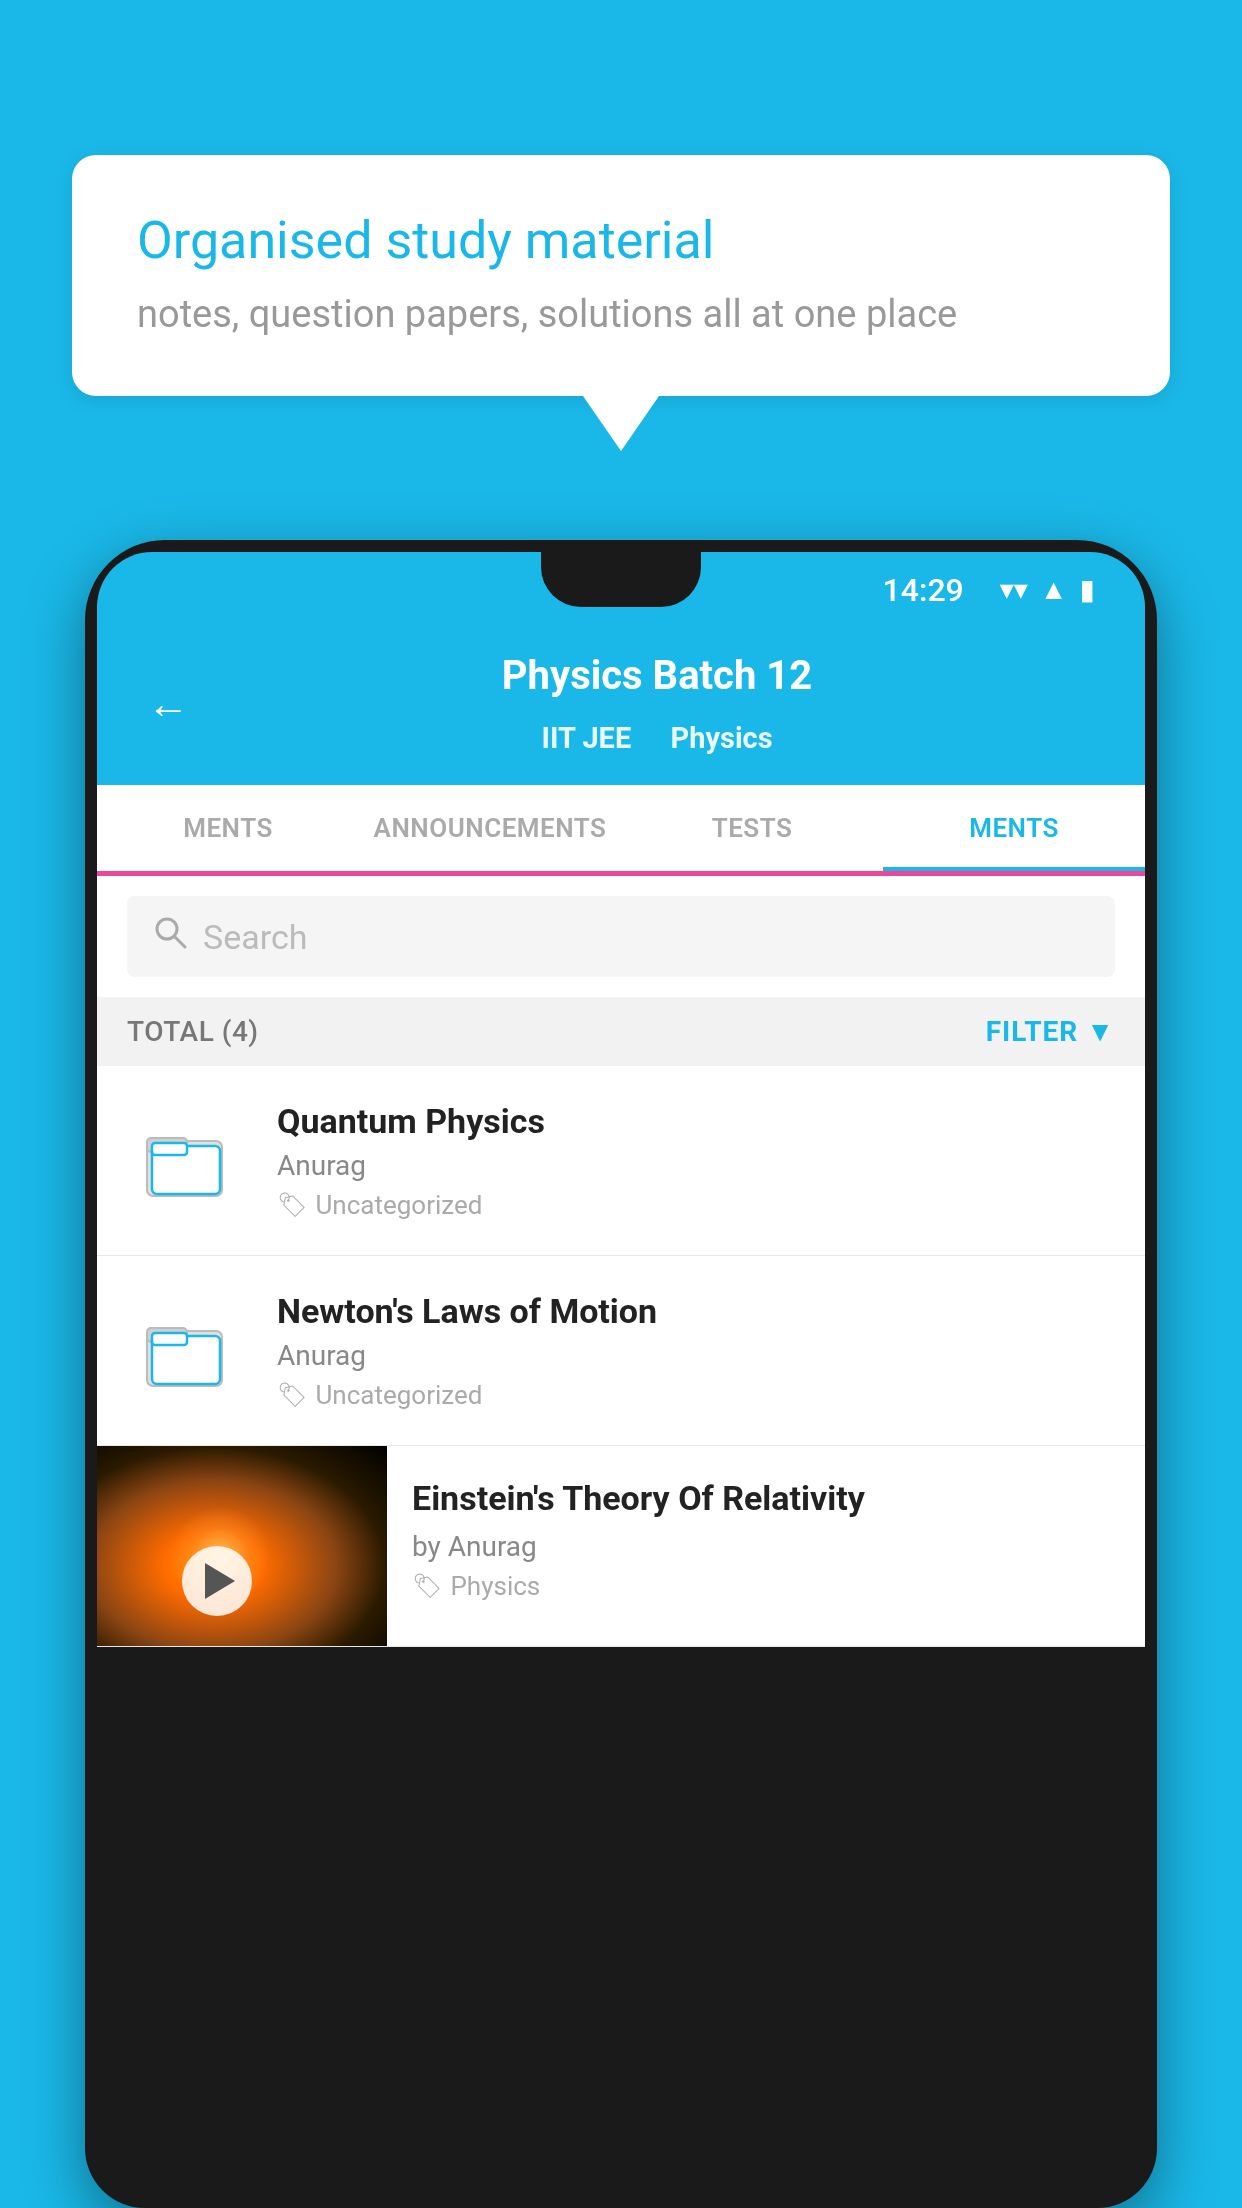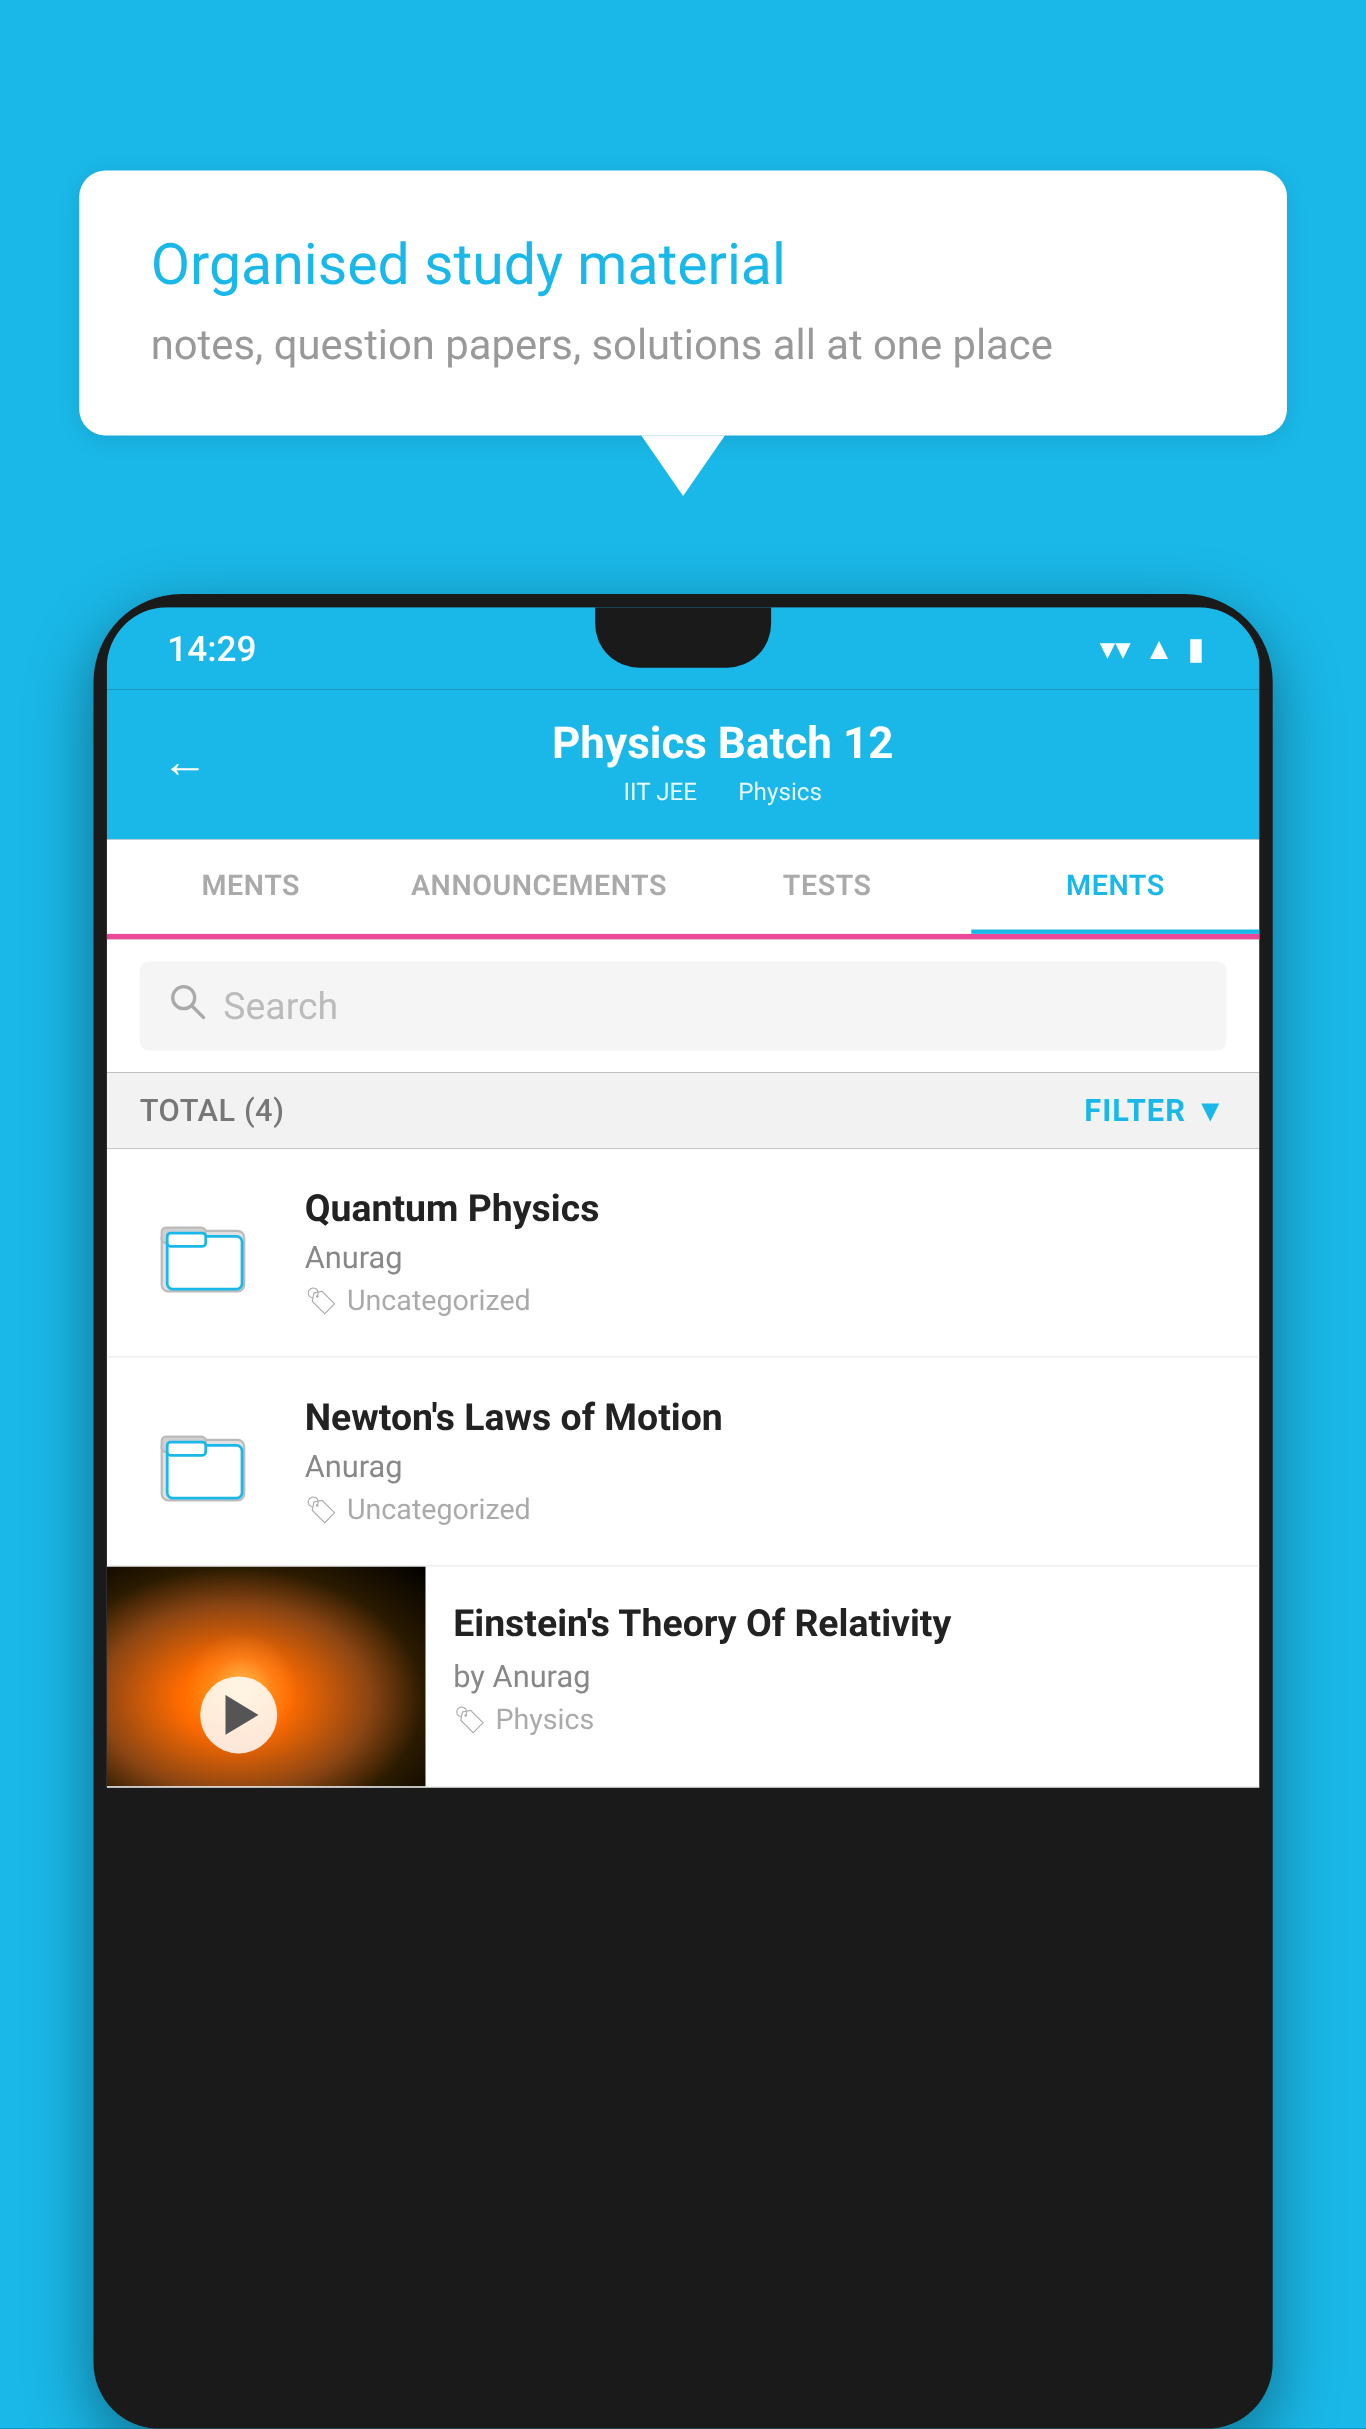--- a/index.html
+++ b/index.html
@@ -64,21 +64,21 @@
       box-shadow: 0 20px 60px rgba(0,0,0,0.4);
       overflow: hidden;
     }
 
     
     .status-bar {
       background: #1ab8e8;
       height: 75px;
       display: flex;
       align-items: center;
-      justify-content: space-between;
+      justify-content: flex-end;
       padding: 0 50px 0 55px;
       position: relative;
       gap: 36px;
     }
 
     .status-time {
       color: white;
       font-size: 32px;
       font-weight: 500;
     }
@@ -126,22 +126,23 @@
     }
 
     .header-title {
       color: white;
       font-size: 40px;
       font-weight: 700;
     }
 
     .header-subtitle {
       color: rgba(255,255,255,0.9);
-      font-size: 22px;
-      margin-top: 9px;
+      font-size: 29px;
+      margin-top: 22px;
+      font-weight: bold;
     }
 
     .header-subtitle span {
       margin: 0 8px;
     }
 
     
     .tabs-bar {
       background: white;
       display: flex;

